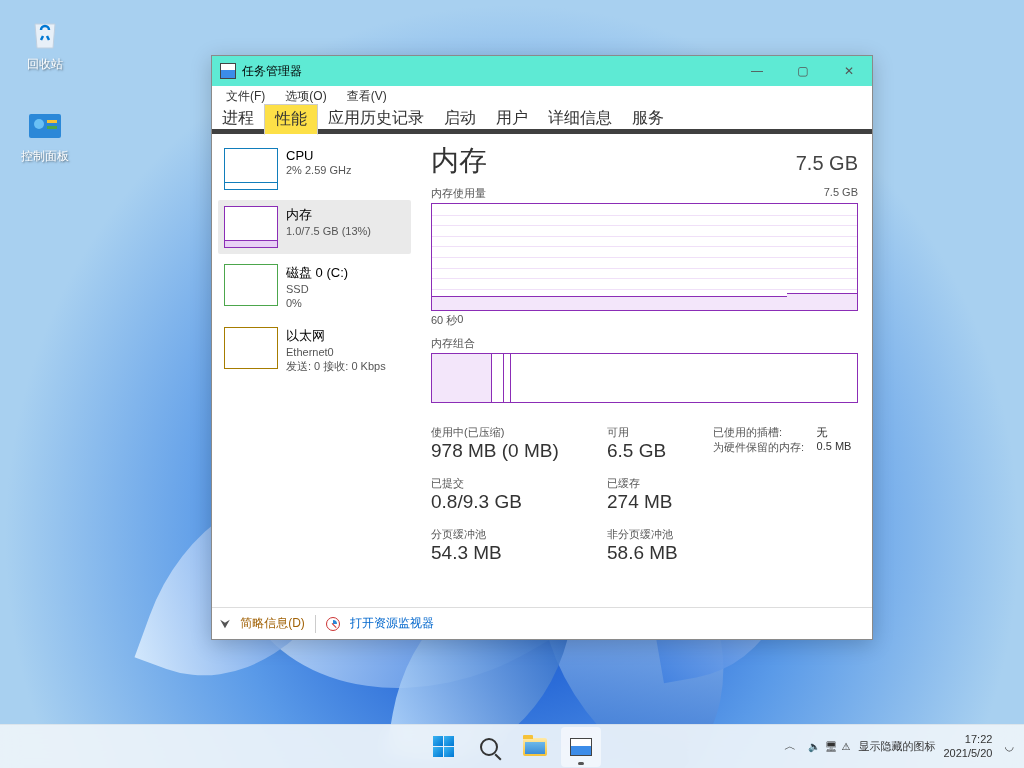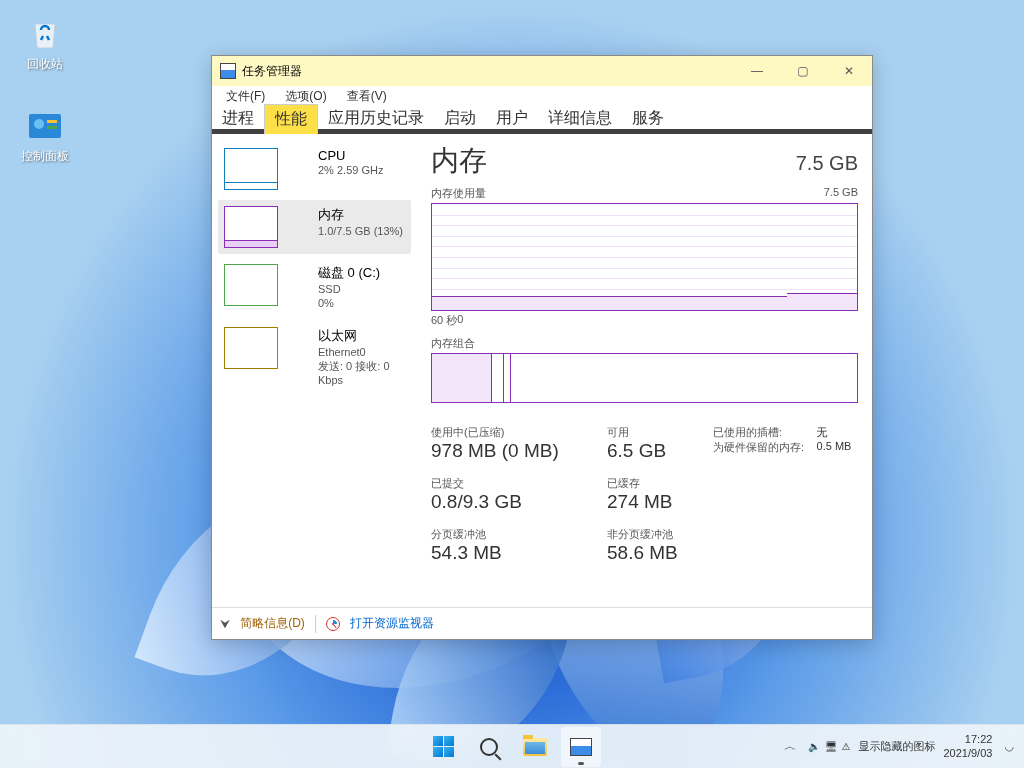--- a/index.html
+++ b/index.html
@@ -18,36 +18,36 @@
 
 
 .desktop-icons { position: absolute; top: 8px; left: 8px; z-index: 2; }
 .desktop-icon { width: 74px; height: 70px; display: flex; flex-direction: column; align-items: center; justify-content: center; margin-bottom: 22px; cursor: pointer; }
 .desktop-icon .ico { width: 40px; height: 40px; display: flex; align-items: center; justify-content: center; }
 .desktop-icon span { color: #fff; font-size: 12px; margin-top: 2px; text-shadow: 1px 1px 2px rgba(0,0,0,0.5); }
 .ico-pc svg, .ico-bin svg, .ico-cp svg { width: 40px; height: 40px; }
 
 
 .window { position: absolute; top: 55px; left: 211px; width: 662px; height: 585px; background: #fff; border: 1px solid #8a8a8a; z-index: 10; display: flex; flex-direction: column; box-shadow: 0 4px 20px rgba(0,0,0,0.2); }
-.titlebar { height: 30px; display: flex; align-items: center; padding-left: 8px; background: #fef9c3; }
+.titlebar { height: 30px; display: flex; align-items: center; padding-left: 8px; background: #5eead4; }
 .titlebar .ticon { width: 16px; height: 16px; margin-right: 6px; border: 1px solid #444; background: linear-gradient(to bottom, #fff 45%, #3c8ce8 45%); }
 .titlebar .title { font-size: 12px; color: #000; flex: 1; }
 .titlebar .controls { display: flex; }
 .titlebar .ctrl { width: 46px; height: 30px; display: flex; align-items: center; justify-content: center; color: #555; font-size: 12px; cursor: pointer; }
 
 .menubar { height: 22px; display: flex; padding-left: 4px; background: #fff; font-size: 12px; color: #333; }
 .menubar .mitem { padding: 2px 10px; cursor: pointer; }
 
 .tabbar { height: 26px; display: flex; border-bottom: 5px solid #404040; background: #fff; font-size: 16px; align-items: center; }
 .tabbar .tab { padding: 4px 10px; cursor: pointer; color: #333; }
 .tabbar .tab.active { background: #fde047; border: 1px solid #ccc; border-bottom: 1px solid #fff; margin-bottom: -1px; }
 
 .body { flex: 1; display: flex; }
 .sidebar { width: 205px; padding: 8px 6px; display: flex; flex-direction: column; gap: 4px; }
-.side-item { display: flex; padding: 6px; border-radius: 2px; cursor: pointer; gap: 32px; }
+.side-item { display: flex; padding: 6px; border-radius: 2px; cursor: pointer; }
 .side-item.selected { background: #eaeaea; }
 .side-item .thumb { width: 54px; height: 42px; border: 1px solid #999; background: #fff; position: relative; margin-right: 8px; flex-shrink: 0; }
 .side-item .thumb.cpu { border-color: #117dbb; }
 .side-item .thumb.cpu::after { content: ''; position: absolute; bottom: 0; left: 0; width: 100%; height: 6px; border-top: 1px solid #117dbb; }
 .side-item .thumb.mem { border-color: #8b2db6; }
 .side-item .thumb.mem::after { content: ''; position: absolute; bottom: 0; left: 0; width: 100%; height: 6px; background: #e8d0f5; border-top: 1px solid #8b2db6; }
 .side-item .thumb.disk { border-color: #4ca64c; }
 .side-item .thumb.net { border-color: #a67c00; }
 .side-item .tinfo { display: flex; flex-direction: column; font-size: 12px; }
 .side-item .tinfo .tname { font-size: 13px; color: #000; }
@@ -300,17 +300,17 @@
   <div class="right">
     <div class="chev">︿</div>
     <div class="systray">
       <span style="font-size:10px;">🔈</span>
       <span style="font-size:10px;">🖥</span>
       <span style="font-size:10px;">⚠</span>
     </div>
     <div class="hidden-icons-text">显示隐藏的图标</div>
     <div class="clock">
       <div>17:22</div>
-      <div>2021/9/03</div>
+      <div>2021/5/20</div>
     </div>
     <div class="notify">◡</div>
   </div>
 </div>
 
 </body></html>

